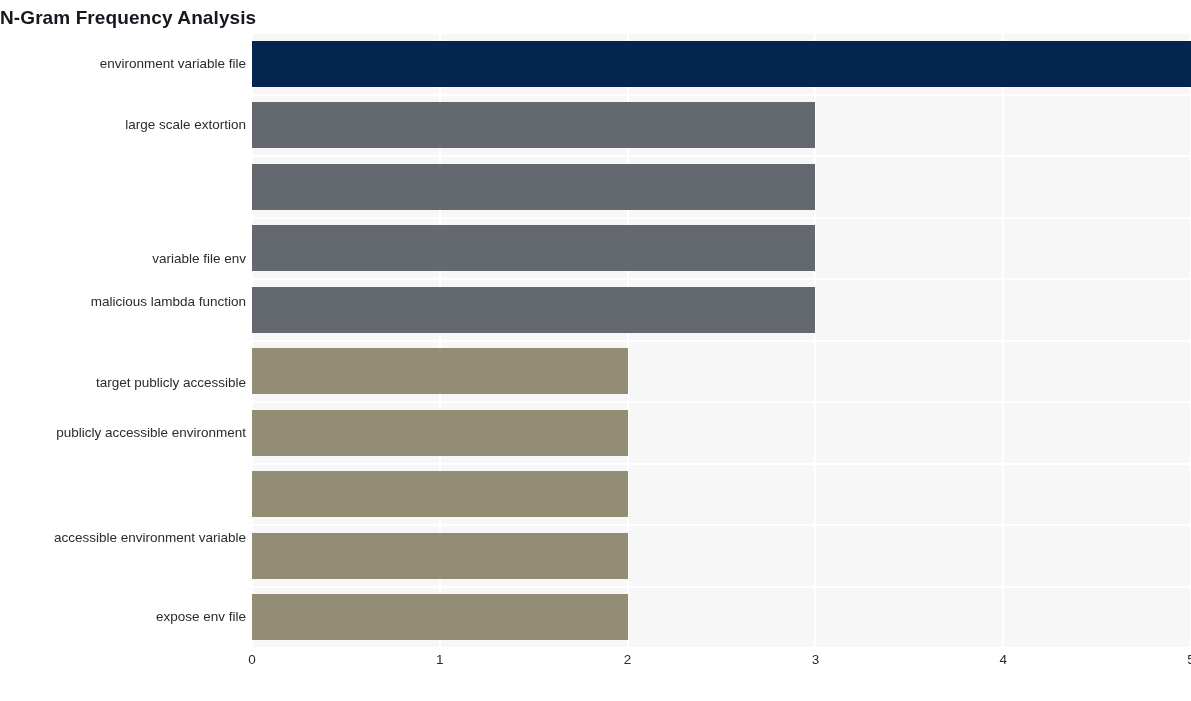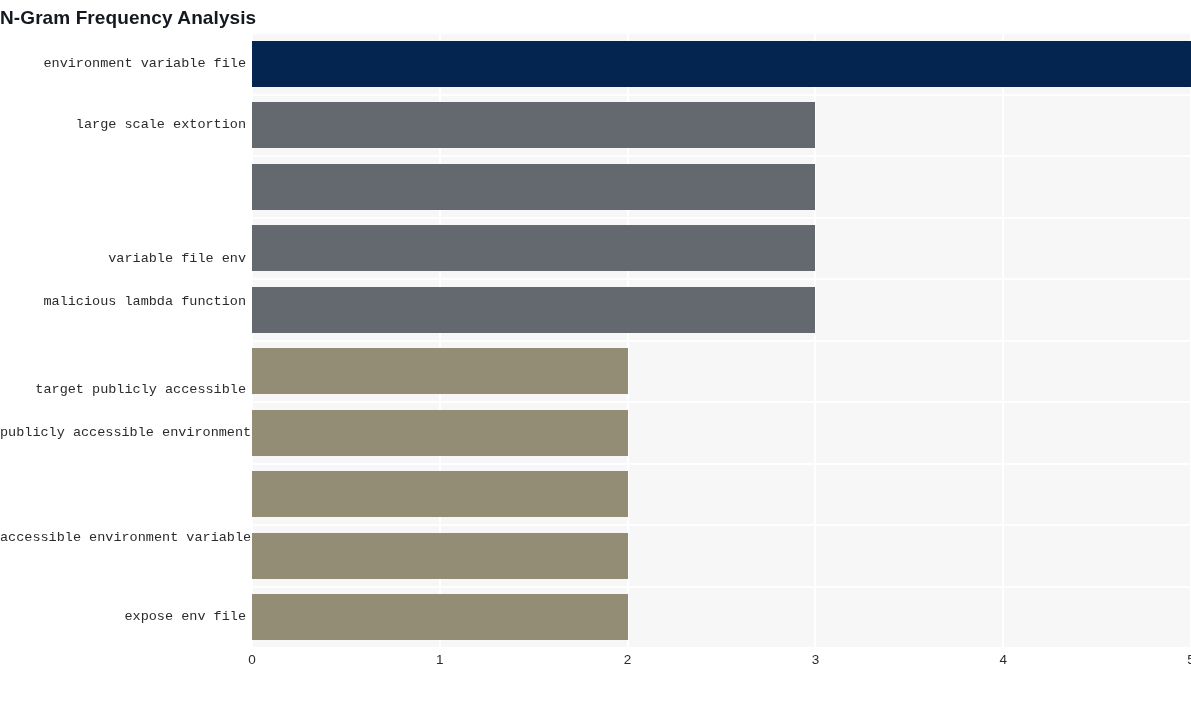--- a/index.html
+++ b/index.html
@@ -60,21 +60,20 @@
     left: 0;
     height: 46px;
   }
   
   #ylabels {
     position: absolute;
     left: 0;
     top: 33px;
     width: 246px;
     height: 615px;
-    font-family: Liberation Mono, monospace;
   }
   .ylabel {
     position: absolute;
     right: 0;
     width: 246px;
     text-align: right;
     font-size: 13.5px;
     color: #2b2b2b;
     line-height: 14px;
     white-space: nowrap;
@@ -147,21 +146,21 @@
         <div class="bar" title="palo alto unit: 2" style="width: 375.6px; top: 499.75px; background: rgb(146, 141, 116);"></div>
         <div class="bar" title="expose env file: 2" style="width: 375.6px; top: 561.25px; background: rgb(146, 141, 116);"></div>
       </div>
   </div>
 
   <div id="ylabels">
       <div class="ylabel" style="top: 23.75px;">environment variable file</div>
       <div class="ylabel" style="top: 85.25px;">large scale extortion</div>
       <div class="ylabel" style="top: 219px;">variable file env</div>
       <div class="ylabel" style="top: 262px;">malicious lambda function</div>
-      <div class="ylabel" style="top: 350px;">target publicly accessible</div>
+      <div class="ylabel" style="top: 343px;">target publicly accessible</div>
       <div class="ylabel" style="top: 392.75px;">publicly accessible environment</div>
       <div class="ylabel" style="top: 454.25px; margin-top: 44px;">accessible environment variable</div>
       <div class="ylabel" style="top: 577.25px;">expose env file</div>
     </div>
 
   <div id="xlabels">
       <div class="xlabel" style="left: 252px;">0</div>
       <div class="xlabel" style="left: 439.8px;">1</div>
       <div class="xlabel" style="left: 627.6px;">2</div>
       <div class="xlabel" style="left: 815.4px;">3</div>

